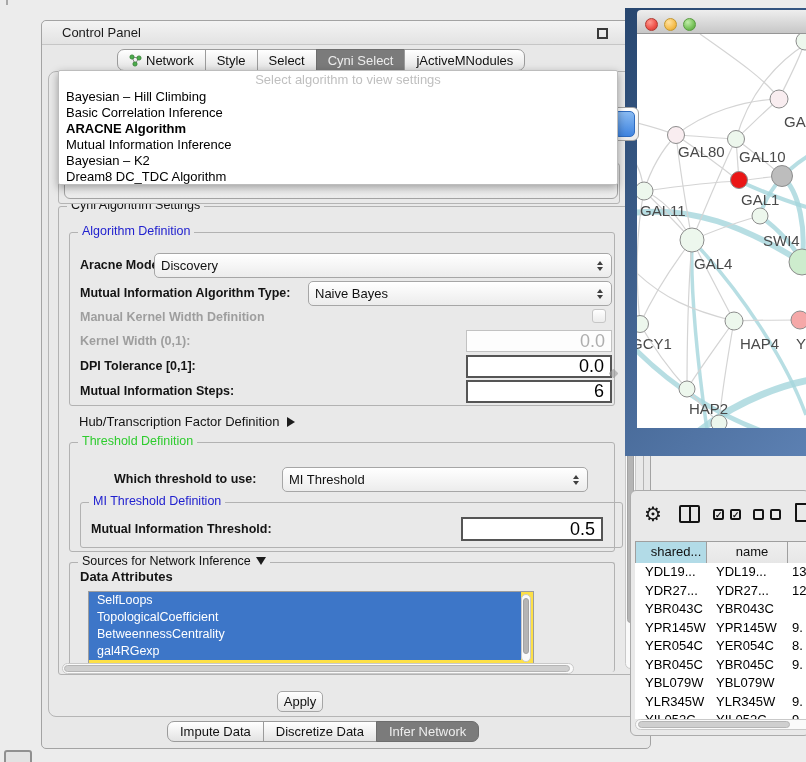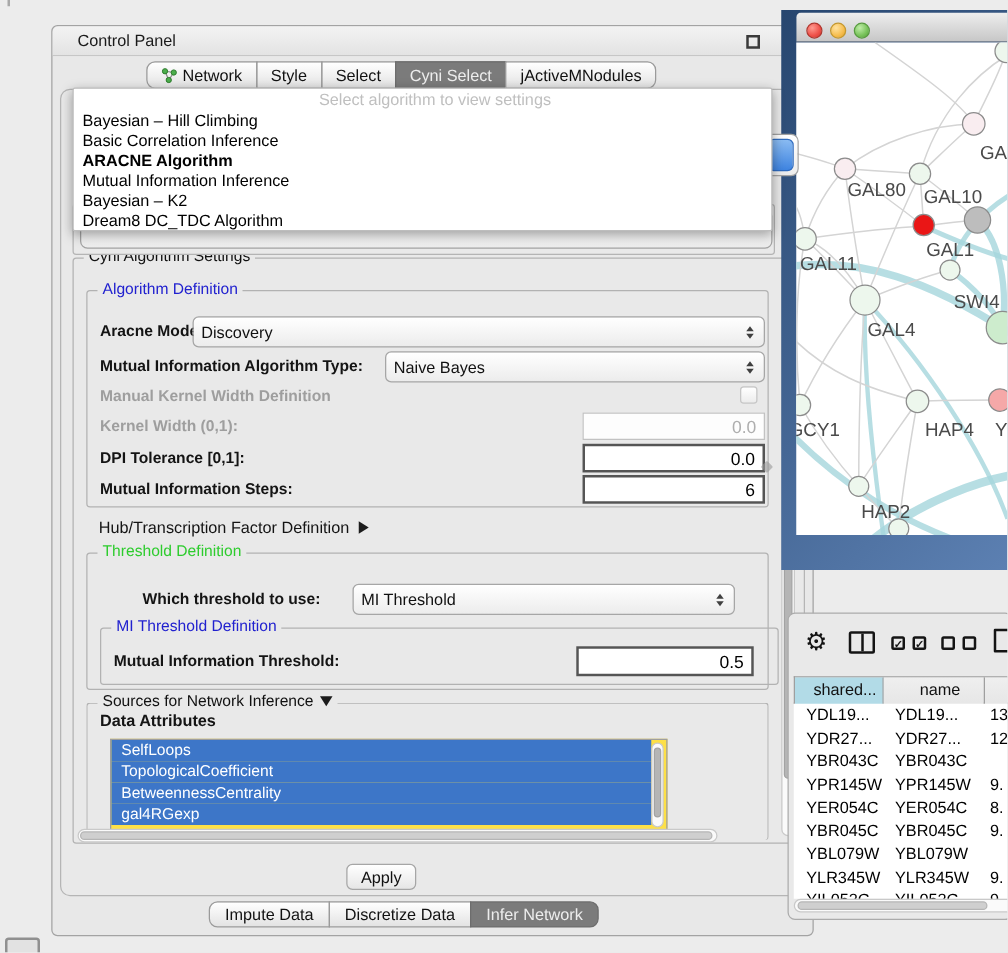--- a/index.html
+++ b/index.html
@@ -63,21 +63,21 @@
   .lbl.dis { color:#9e9e9e; }
 
   .combo { position:absolute; display:flex; align-items:center; padding-left:6px; font-size:13px;
         border:1px solid #a6a6a6; border-radius:5px; color:#111;
         background:linear-gradient(#ffffff,#ececec); box-shadow:inset 0 1px 0 #fff; }
   .combo .arrows { position:absolute; right:8px; top:50%; transform:translateY(-50%); display:flex; flex-direction:column; gap:2px; }
   .arr-up { width:0; height:0; border-left:3.5px solid transparent; border-right:3.5px solid transparent; border-bottom:4.5px solid #3f3f3f; }
   .arr-dn { width:0; height:0; border-left:3.5px solid transparent; border-right:3.5px solid transparent; border-top:4.5px solid #3f3f3f; }
 
   .field { position:absolute; display:flex; align-items:center; justify-content:flex-end;
-        padding-right:6px; font-size:14px; background:#fff; }
+        padding-right:6px; font-size:18px; background:#fff; }
   .field.lite { border:1px solid #c2c2c2; color:#aeaeae; background:#fdfdfd; }
   .field.dark { border:2px solid #555; color:#000; }
 
   .cbx { position:absolute; width:14px; height:14px; border:1px solid #c6c6c6; border-radius:3px;
         background:linear-gradient(#ffffff,#ececec); }
 
   .tri-right { display:inline-block; width:0; height:0; border-top:5.5px solid transparent;
         border-bottom:5.5px solid transparent; border-left:8px solid #1c1c1c; margin-left:8px; vertical-align:-1px; }
   .tri-down  { display:inline-block; width:0; height:0; border-left:5.5px solid transparent;
         border-right:5.5px solid transparent; border-top:8px solid #1c1c1c; margin-left:5px; }
@@ -85,21 +85,21 @@
   
   #attr-list { position:absolute; left:18px; top:28px; width:446px; height:74px;
         background:#fde047; border:1px solid #9e9e9e; overflow:hidden; }
   .attr-item { height:17px; line-height:17px; font-size:12.5px; color:#fff; padding-left:8px;
         background:var(--selection_blue); width:432px; white-space:nowrap; }
   .vscroll { position:absolute; background:#fafafa; border:1px solid #c9c9c9; border-radius:6px; }
   .vthumb  { position:absolute; left:1px; right:1px; background:#b5b5b5; border-radius:5px; border:1px solid #a3a3a3; }
   .hscroll { position:absolute; background:#fafafa; border:1px solid #c9c9c9; border-radius:6px; }
   .hthumb  { position:absolute; top:1px; bottom:1px; background:#cfcfcf; border-radius:5px; border:1px solid #b5b5b5; }
 
-  #apply-btn { position:absolute; left:235px; top:670px; width:56px; height:21px;
+  #apply-btn { position:absolute; left:235px; top:670px; width:46px; height:21px;
         border:1px solid #a6a6a6; border-radius:5px; background:linear-gradient(#ffffff,#e6e6e6);
         font-size:13px; display:flex; align-items:center; justify-content:center; }
 
   #bottom-tabs { position:absolute; left:126px; top:700px; height:21px; display:flex; }
   .btab { height:21px; padding:0 12px; display:flex; align-items:center; font-size:13px;
         border:1px solid #9b9b9b; margin-left:-1px; background:linear-gradient(#ffffff,#e3e3e3); }
   .btab:first-child { border-radius:7px 0 0 7px; }
   .btab:last-child  { border-radius:0 7px 7px 0; }
   .btab.sel { background:var(--tab_selected); color:#ededed; border-color:#6d6d6d;text-align:center; }
 

